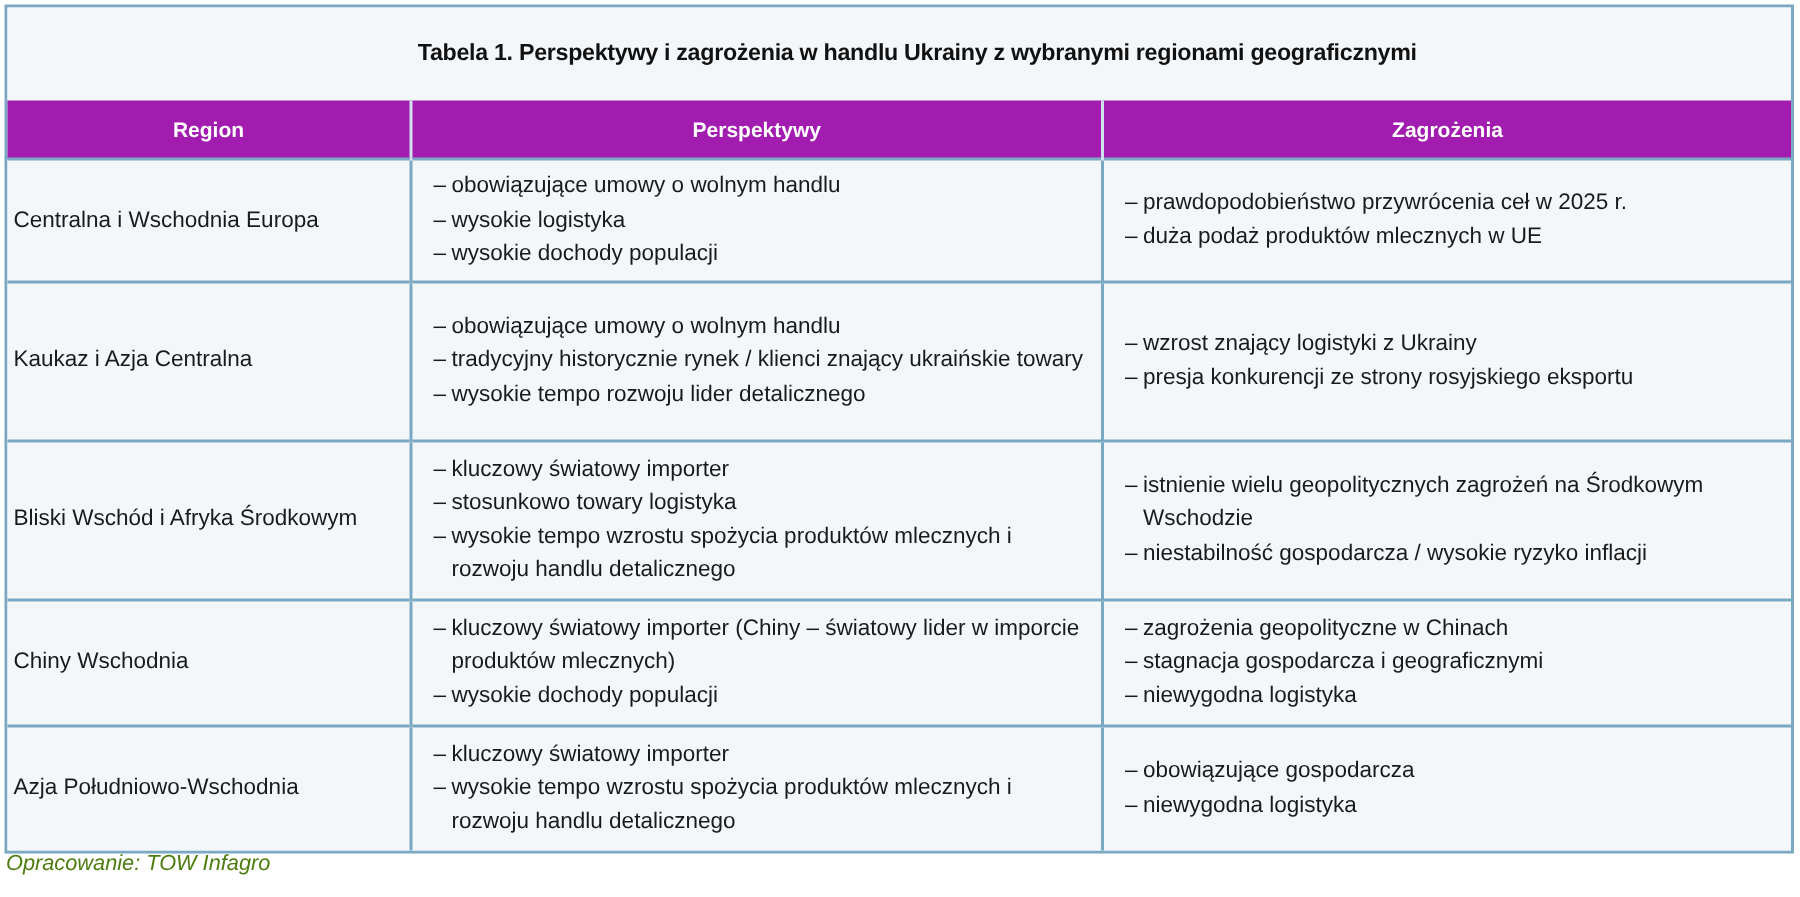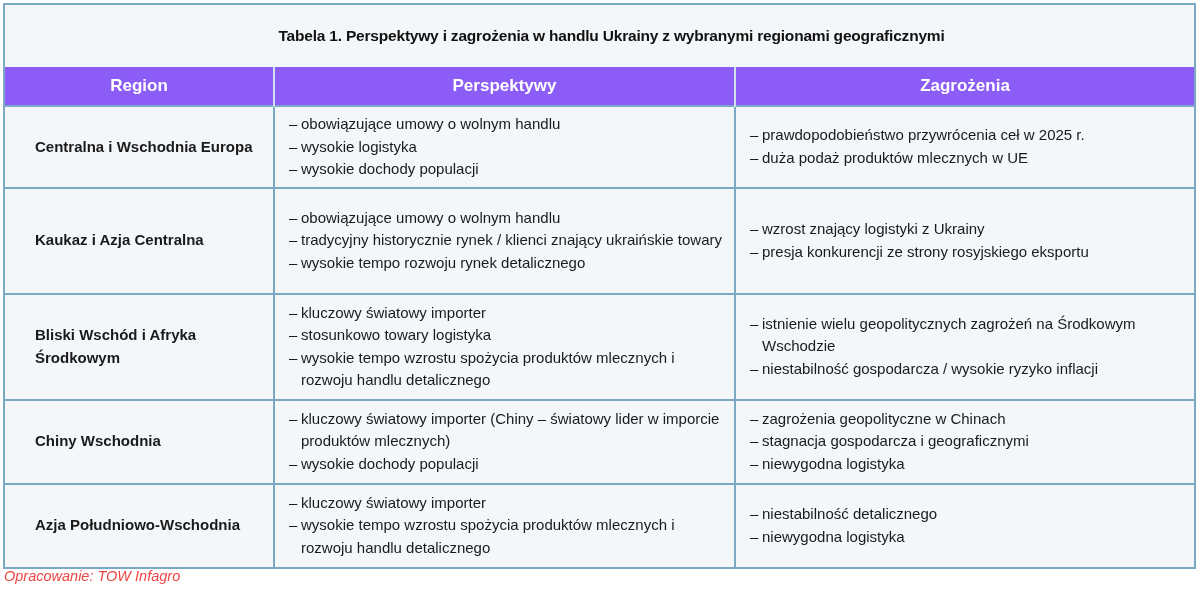--- a/index.html
+++ b/index.html
@@ -38,39 +38,39 @@
     }
     table {
       border-collapse: collapse;
       width: 100%;
       table-layout: fixed;
     }
     col.c1 { width: 269px; }
     col.c2 { width: 461px; }
     col.c3 { width: auto; }
     thead th {
-      background: #8b5cf6;
+      background: #a21caf;
       color: #ffffff;
       font-weight: bold;
-      font-size: 17px;
+      font-size: 14px;
       height: 38px;
       padding: 0;
       border-left: 2px solid #cfe1ec;
     }
     thead th:first-child { border-left: none; }
     tbody td {
       border-top: 2px solid #7ba9c4;
       border-left: 2px solid #7ba9c4;
       vertical-align: middle;
       font-size: 15px;
       line-height: 22.5px;
       padding: 6px 12px 6px 14px;
       background: #f4f7fa;
     }
-    tbody td:first-child { border-left: none; padding-left: 30px; font-weight: bold; }
+    tbody td:first-child { border-left: none; padding-left: 4px; }
     tbody tr:nth-child(1) td { height: 66px; }
     tbody tr:nth-child(2) td { height: 92px; }
     tbody tr:nth-child(3) td { height: 92px; }
     tbody tr:nth-child(4) td { height: 70px; }
     tbody tr:nth-child(5) td { height: 70px; }
     ul.items {
       list-style: none;
       margin: 0;
       padding: 0;
     }
@@ -84,21 +84,21 @@
       left: 0;
       top: 0;
     }
     .region-name { display: block; }
     .source {
       position: absolute;
       left: 4px;
       top: 568px;
       font-style: italic;
       font-size: 14.5px;
-      color: #ef4444;
+      color: #4d7c0f;
     }
   </style>
 </head>
 <body>
 
 <div class="table-wrap">
   <div class="caption">Tabela 1. Perspektywy i zagrożenia w handlu Ukrainy z wybranymi regionami geograficznymi</div>
   <table>
     <colgroup>
       <col class="c1">
@@ -134,21 +134,21 @@
       </tr>
 
       <tr>
         <td>
           <span class="region-name">Kaukaz i Azja Centralna</span>
         </td>
         <td>
           <ul class="items">
             <li>obowiązujące umowy o wolnym handlu</li>
             <li>tradycyjny historycznie rynek / klienci znający ukraińskie towary</li>
-            <li>wysokie tempo rozwoju rynek detalicznego</li>
+            <li>wysokie tempo rozwoju lider detalicznego</li>
           </ul>
         </td>
         <td>
           <ul class="items">
             <li>wzrost znający logistyki z Ukrainy</li>
             <li>presja konkurencji ze strony rosyjskiego eksportu</li>
           </ul>
         </td>
       </tr>
 
@@ -195,21 +195,21 @@
           <span class="region-name">Azja Południowo-Wschodnia</span>
         </td>
         <td>
           <ul class="items">
             <li>kluczowy światowy importer</li>
             <li>wysokie tempo wzrostu spożycia produktów mlecznych i rozwoju handlu detalicznego</li>
           </ul>
         </td>
         <td>
           <ul class="items">
-            <li>niestabilność detalicznego</li>
+            <li>obowiązujące gospodarcza</li>
             <li>niewygodna logistyka</li>
           </ul>
         </td>
       </tr>
     </tbody>
   </table>
 </div>
 
 <div class="source">Opracowanie: TOW Infagro</div>
 

